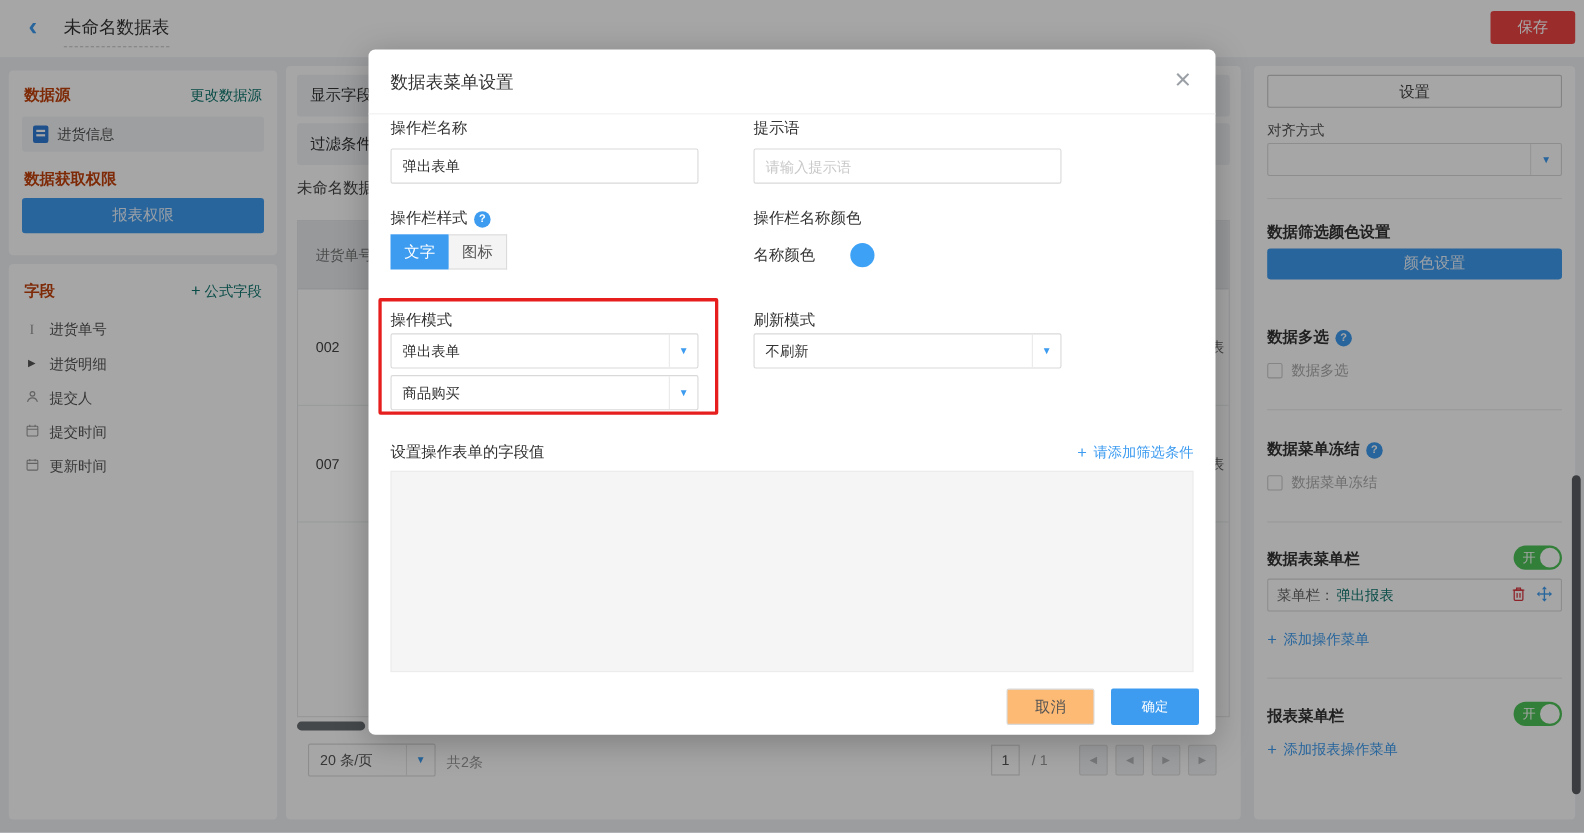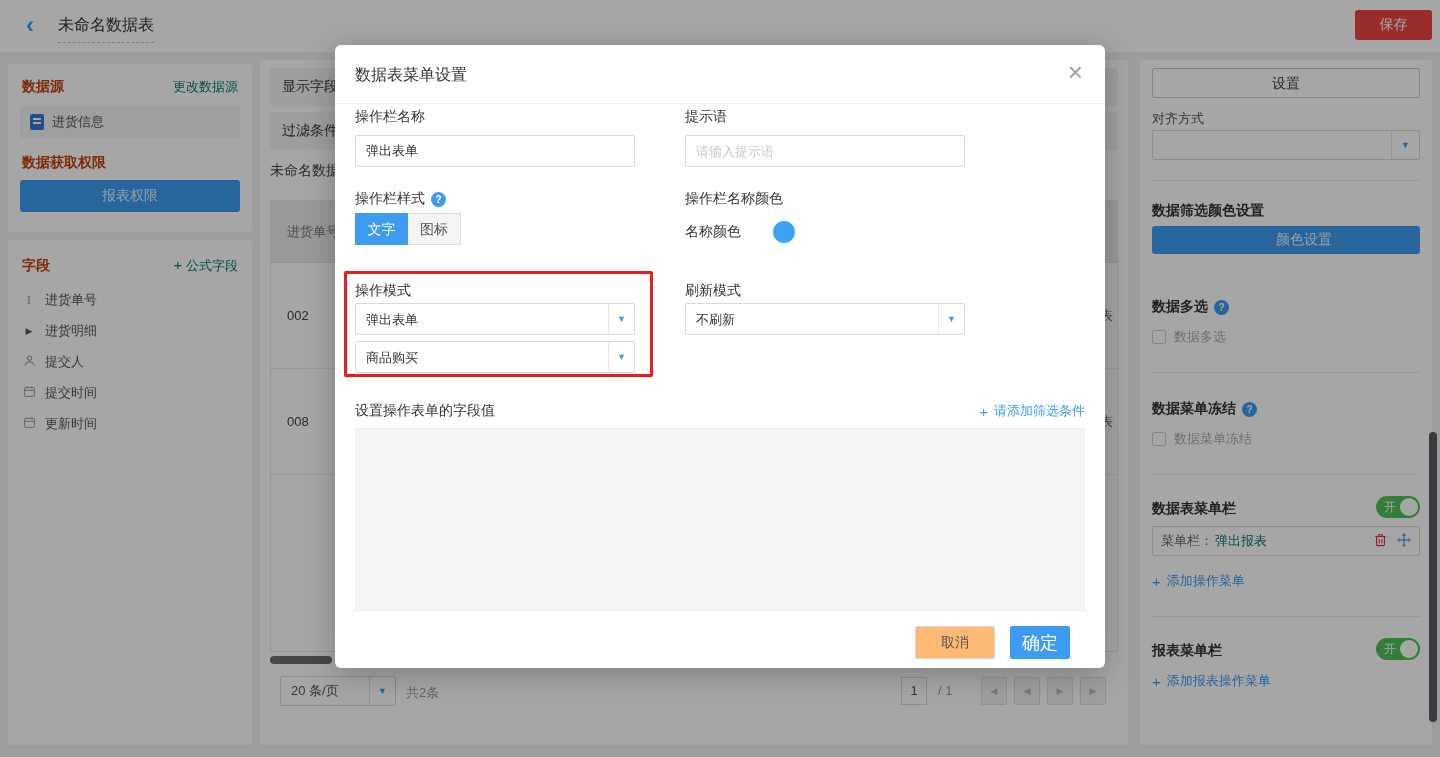--- a/index.html
+++ b/index.html
@@ -88,21 +88,21 @@
   .seg-off { width:53px; height:32px; background:#f4f4f4; border:1px solid #dcdcdc; border-left:none; color:#555; text-align:center; line-height:30px; font-size:14px; }
   .color-row { position:absolute; left:350px; top:176px; display:flex; align-items:center; gap:32px; color:#333; font-size:14px; }
   .color-dot { width:22px; height:22px; border-radius:50%; background:#3da1f5; cursor:pointer; }
   .red-box { position:absolute; left:9px; top:226px; width:309px; height:106px; border:3px solid #e61e1e; border-radius:2px; pointer-events:none; }
   .m-select { position:absolute; width:280px; height:32px; border:1px solid #d9d9d9; border-radius:2px; background:#fff; cursor:pointer; }
   .m-select .val { position:absolute; left:10px; top:7px; color:#333; font-size:13px; }
   .m-select .arr { position:absolute; right:0; top:0; width:26px; height:30px; border-left:1px solid #e9e9e9; color:#3e9cf0; font-size:9px; text-align:center; line-height:30px; }
   .add-filter { position:absolute; right:20px; top:357px; color:#3e9cf0; cursor:pointer; display:flex; gap:6px; align-items:center; font-size:13px; }
   .gray-panel { position:absolute; left:20px; top:383px; width:730px; height:183px; background:#f5f5f5; border:1px solid #ececec; }
   .btn-cancel { position:absolute; left:580px; top:581px; width:80px; height:33px; background:#fdba74; border:1px solid #d9d9d9; border-radius:2px; font-size:14px; color:#555; cursor:pointer; }
-  .btn-ok { position:absolute; left:675px; top:581px; width:60px; height:33px; background:#3e9cf0; border:none; border-radius:2px; font-size:18px; color:#fff; cursor:pointer; }
+  .btn-ok { position:absolute; left:675px; top:581px; width:80px; height:33px; background:#3e9cf0; border:none; border-radius:2px; font-size:12px; color:#fff; cursor:pointer; }
 </style>
 </head>
 <body>
 
 <div class="topbar">
   <span class="back">‹</span>
   <span class="title">未命名数据表</span>
   <button class="save-btn">保存</button>
 </div>
 
@@ -168,21 +168,21 @@
   <span class="dl-icon">↓</span>
   <div class="mtable">
     <div class="mthead">
       <span class="mth">进货单号</span>
     </div>
     <div class="mrow">
       <span class="mcell">002</span>
       <span class="cell-right">表</span>
     </div>
     <div class="mrow">
-      <span class="mcell">008</span>
+      <span class="mcell">007</span>
       <span class="cell-right">表</span>
     </div>
   </div>
   <div class="hscroll"></div>
   <div class="pag">
     <div class="psize">
       <span class="psize-label">20 条/页</span>
       <span class="psize-arrow">▼</span>
     </div>
     <span class="ptotal">共2条</span>

